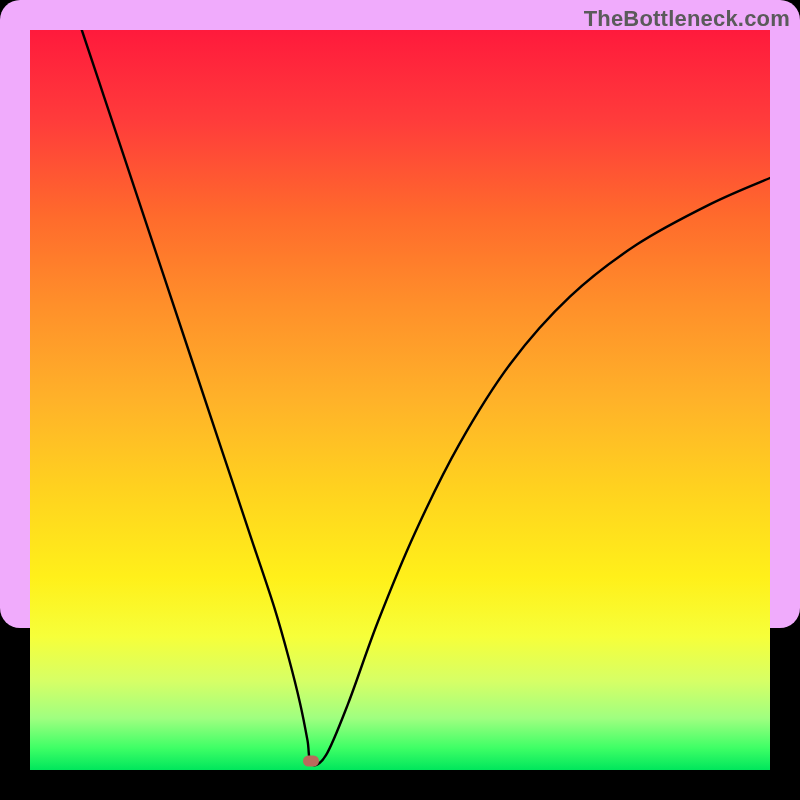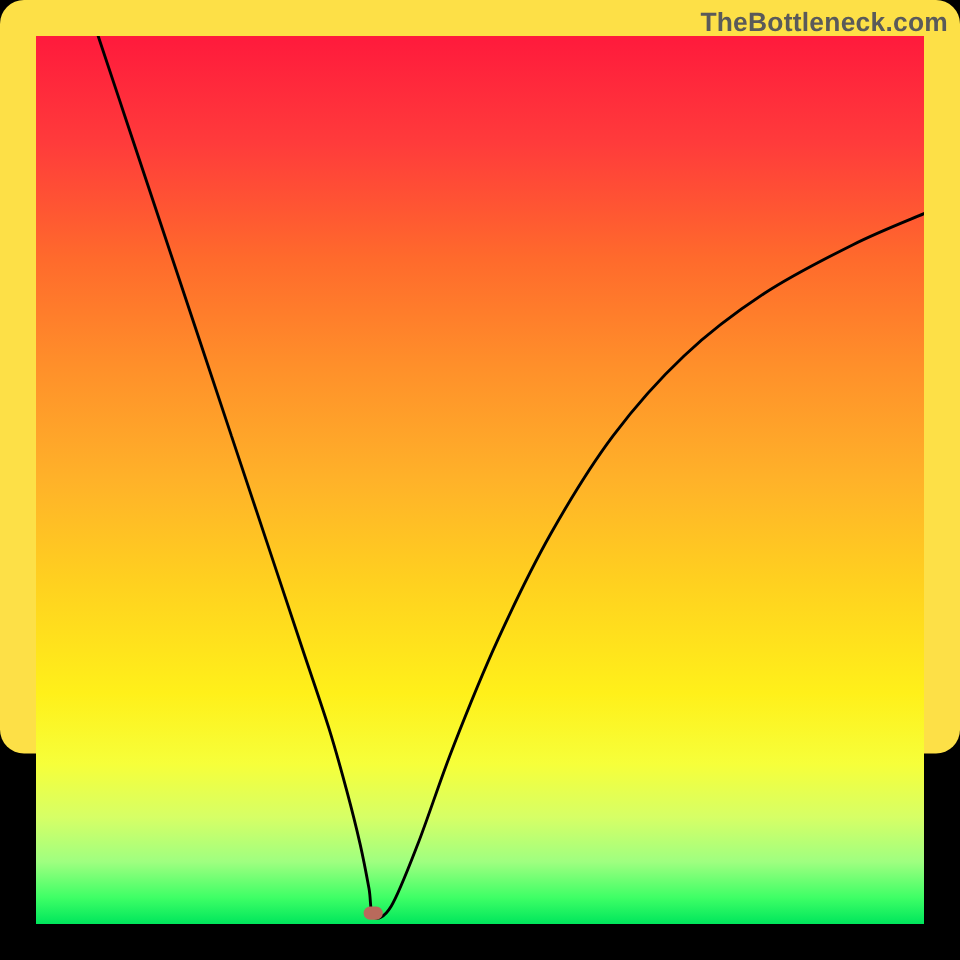--- a/index.html
+++ b/index.html
@@ -1,21 +1,21 @@
 <!DOCTYPE html>
 <html><head>
 <meta charset="utf-8">
 <style>
   * { margin: 0; padding: 0; box-sizing: border-box; }
   html, body { width: 800px; height: 800px; overflow: hidden; background: #000; }
   .frame {
     position: relative;
     width: 800px;
     height: 628px;
-    background: #fde047;
+    background: #f0abfc;
     border-radius: 20px;
   }
   .plot-area {
     position: absolute;
     left: 30px;
     top: 30px;
     width: 740px;
     height: 740px;
     background: linear-gradient(to bottom,
       #ff1a3c 0%,

